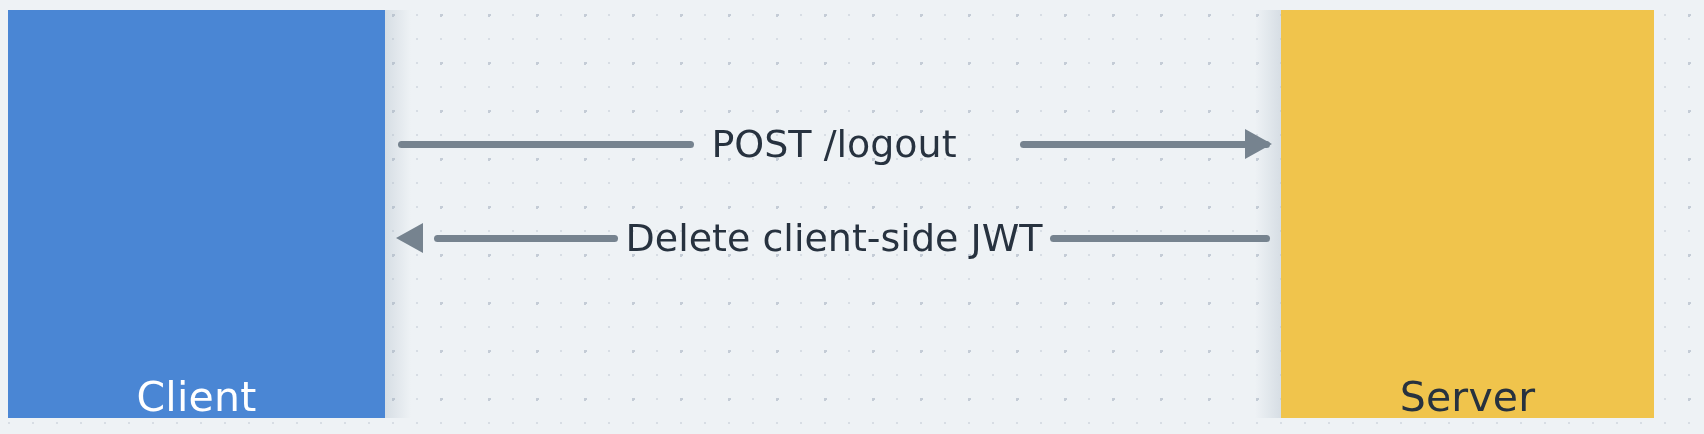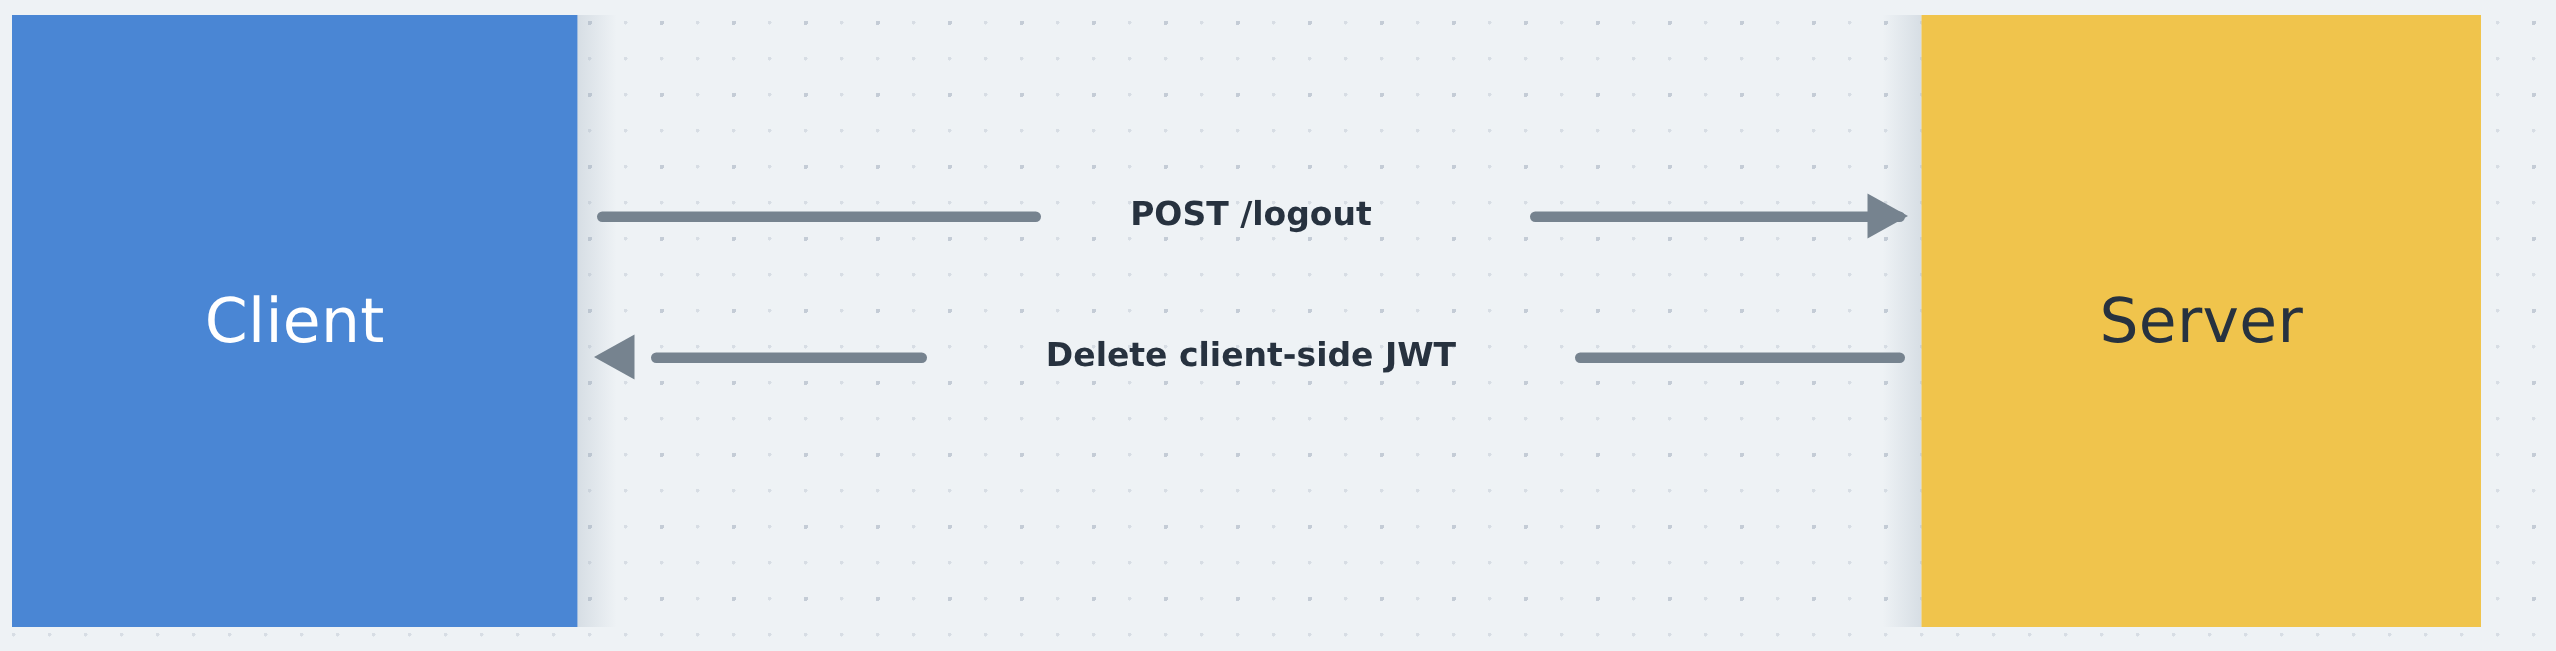--- a/index.html
+++ b/index.html
@@ -20,21 +20,21 @@
     background-position: 8px 14px, 8px 14px;
     font-family: "DejaVu Sans", "Liberation Sans", sans-serif;
   }
 
   
   .node {
     position: absolute;
     top: 10px;
     height: 408px;
     display: flex;
-    align-items: center;
+    align-items: flex-end;
     justify-content: center;
     box-sizing: border-box;
   }
   .node-label {
     font-size: 41px;
     font-weight: 400;
     letter-spacing: 0.2px;
     line-height: 1;
     white-space: nowrap;
   }
@@ -106,27 +106,26 @@
     border-left: 27px solid #76838f;
   }
   .arrowhead.to-left {
     left: -2px;
     border-right: 27px solid #76838f;
   }
 
   .msg-label {
     position: relative;
     z-index: 3;
-    font-size: 22px;
+    font-size: 38px;
     color: #27323f;
     line-height: 1;
     white-space: nowrap;
     padding: 0 6px;
     background: transparent;
-    font-weight: bold;
   }
 
   
   #message-0 .left-seg  { width: 296px; }
   #message-0 .right-seg { width: 250px; }
   
   #message-1 .left-seg  { left: 36px; width: 184px; }
   #message-1 .right-seg { width: 220px; }
 </style>
 </head>

